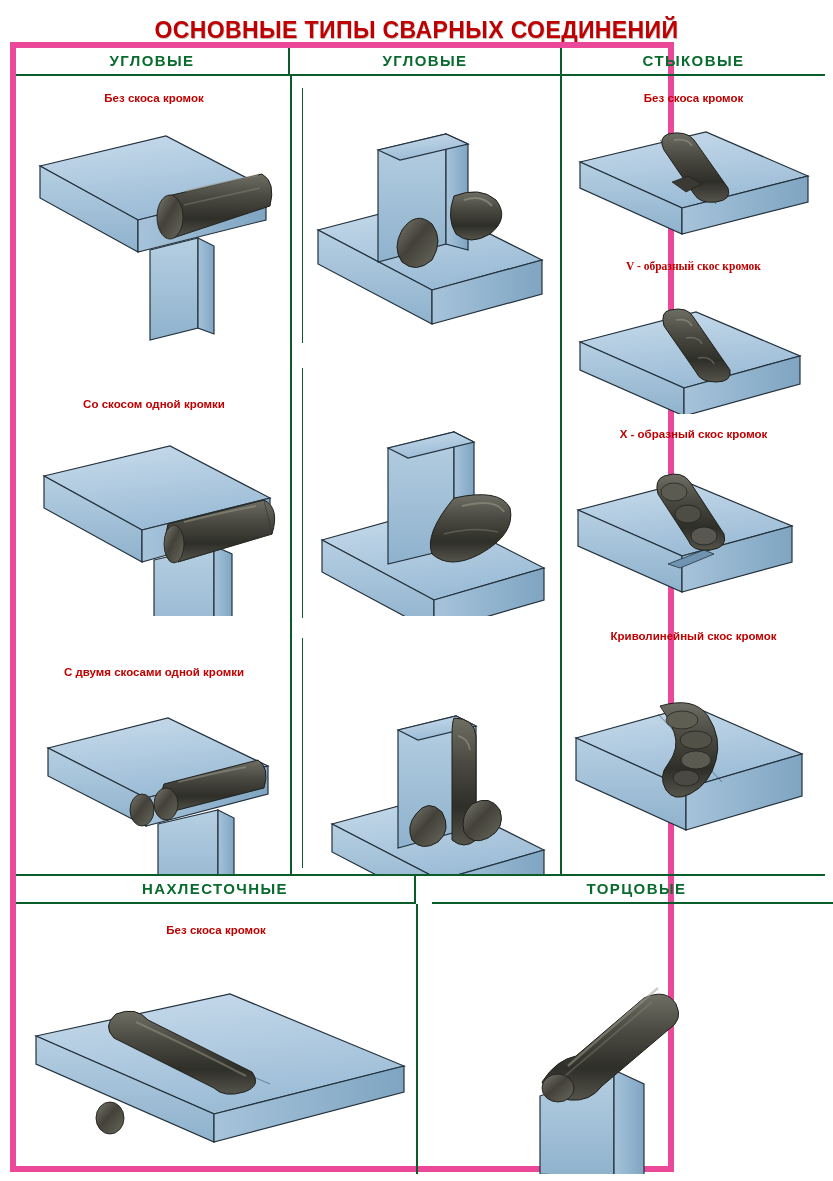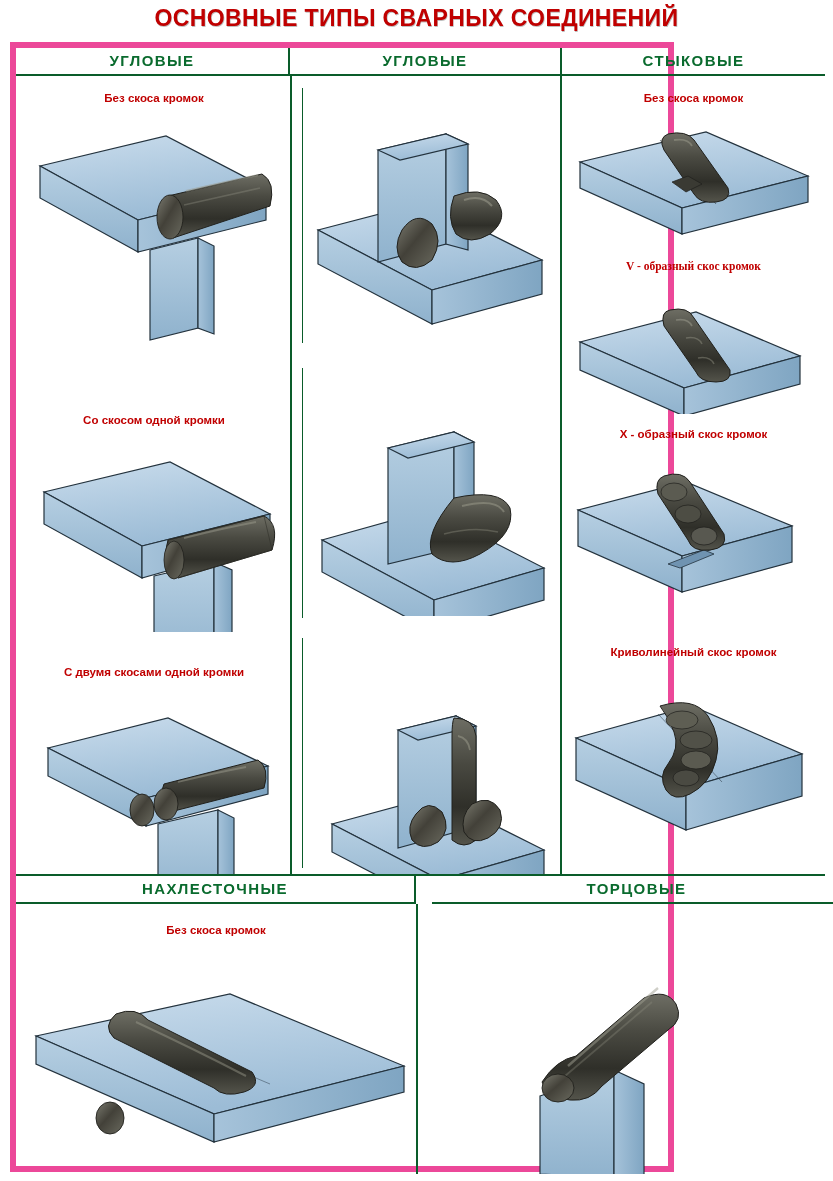--- a/index.html
+++ b/index.html
@@ -19,21 +19,21 @@
     width: 833px;
     height: 1181px;
     box-sizing: border-box;
   }
   .title {
     text-align: center;
     color: #c00000;
     font-weight: bold;
     font-size: 23px;
     letter-spacing: 0.4px;
-    padding-top: 5px;
+    padding-top: 17px;
     padding-bottom: 4px;
     text-shadow: 0.6px 0.6px 0 rgba(0,0,0,0.25);
   }
   .grid {
     position: absolute;
     left: 10px;
     top: 42px;
     width: 664px;
     height: 1130px;
     border: 6px solid #ec4899;
@@ -147,21 +147,21 @@
         <polygon points="132,172 180,160 180,250 132,262" fill="url(#plateFront)" stroke="#23323d" stroke-width="1.2"></polygon>
         <polygon points="180,160 196,168 196,256 180,250" fill="url(#plateSide)" stroke="#23323d" stroke-width="1.2"></polygon>
 
         <path d="M150,118 L244,96 Q258,104 252,128 L155,160 Q140,150 150,118 Z" fill="url(#weldG)" stroke="#20201c" stroke-width="1"></path>
         <ellipse cx="152" cy="139" rx="13" ry="22" fill="url(#weldG2)" stroke="#20201c" stroke-width="0.9"></ellipse>
         <path d="M168,113 q42,-10 72,-16" stroke="#9a9a8c" stroke-width="2" fill="none" opacity="0.55"></path>
         <path d="M166,127 q44,-10 76,-17" stroke="#8c8c7f" stroke-width="1.6" fill="none" opacity="0.4"></path>
       </svg>
     </div>
 
-    <div class="panel" style="left:2px;top:316px;width:272px;height:268px;">
+    <div class="panel" style="left:2px;top:300px;width:272px;height:268px;">
       <div class="lbl" style="top:50px;">Со скосом одной кромки</div>
       <svg width="272" height="268" viewBox="0 0 272 268">
         <polygon points="26,128 152,98 252,150 124,182" fill="url(#plateTop)" stroke="#23323d" stroke-width="1.2"></polygon>
         <polygon points="26,128 124,182 124,214 26,160" fill="url(#plateFront)" stroke="#23323d" stroke-width="1.2"></polygon>
         <polygon points="124,182 252,150 252,178 124,214" fill="url(#plateSide)" stroke="#23323d" stroke-width="1.2"></polygon>
 
         <polygon points="136,212 196,198 196,292 136,306" fill="url(#plateFront)" stroke="#23323d" stroke-width="1.2"></polygon>
         <polygon points="196,198 214,206 214,298 196,292" fill="url(#plateSide)" stroke="#23323d" stroke-width="1.2"></polygon>
 
         <path d="M150,176 L246,152 Q262,160 254,186 L160,214 Q142,200 150,176 Z" fill="url(#weldG)" stroke="#20201c" stroke-width="1"></path>
@@ -277,21 +277,21 @@
         <polygon points="104,150 116,154 150,140 140,136" fill="#6f93b1" stroke="#23323d" stroke-width="0.8"></polygon>
 
         <path d="M100,62 q18,-6 26,6 l34,52 q4,14 -14,16 q-18,2 -22,-10 l-30,-46 q-4,-14 6,-18 Z" fill="url(#weldG)" stroke="#20201c" stroke-width="1"></path>
         <ellipse cx="110" cy="78" rx="13" ry="9" fill="#5b5b51" stroke="#20201c" stroke-width="0.7"></ellipse>
         <ellipse cx="124" cy="100" rx="13" ry="9" fill="#4d4d44" stroke="#20201c" stroke-width="0.7"></ellipse>
         <ellipse cx="140" cy="122" rx="13" ry="9" fill="#585850" stroke="#20201c" stroke-width="0.7"></ellipse>
       </svg>
     </div>
 
     <div class="panel" style="left:548px;top:550px;width:259px;height:276px;">
-      <div class="lbl" style="top:48px;">Криволинейный скос кромок</div>
+      <div class="lbl" style="top:32px;">Криволинейный скос кромок</div>
       <svg width="259" height="276" viewBox="0 0 259 276">
         <polygon points="12,140 128,108 238,156 122,190" fill="url(#plateTop)" stroke="#23323d" stroke-width="1.2"></polygon>
         <polygon points="12,140 122,190 122,232 12,182" fill="url(#plateFront)" stroke="#23323d" stroke-width="1.2"></polygon>
         <polygon points="122,190 238,156 238,198 122,232" fill="url(#plateSide)" stroke="#23323d" stroke-width="1.2"></polygon>
         <path d="M94,116 L158,184" stroke="#23323d" stroke-width="1" fill="none" opacity="0.5"></path>
 
         <path d="M96,108 q34,-10 48,10 q14,22 8,44 q-6,24 -26,34 q-16,8 -24,-4 q-8,-14 2,-26 q12,-16 6,-32 q-6,-16 -14,-26 Z" fill="url(#weldG)" stroke="#20201c" stroke-width="1"></path>
         <ellipse cx="118" cy="122" rx="16" ry="9" fill="#5e5e53" stroke="#20201c" stroke-width="0.7"></ellipse>
         <ellipse cx="132" cy="142" rx="16" ry="9" fill="#515148" stroke="#20201c" stroke-width="0.7"></ellipse>
         <ellipse cx="132" cy="162" rx="15" ry="9" fill="#5a5a50" stroke="#20201c" stroke-width="0.7"></ellipse>

